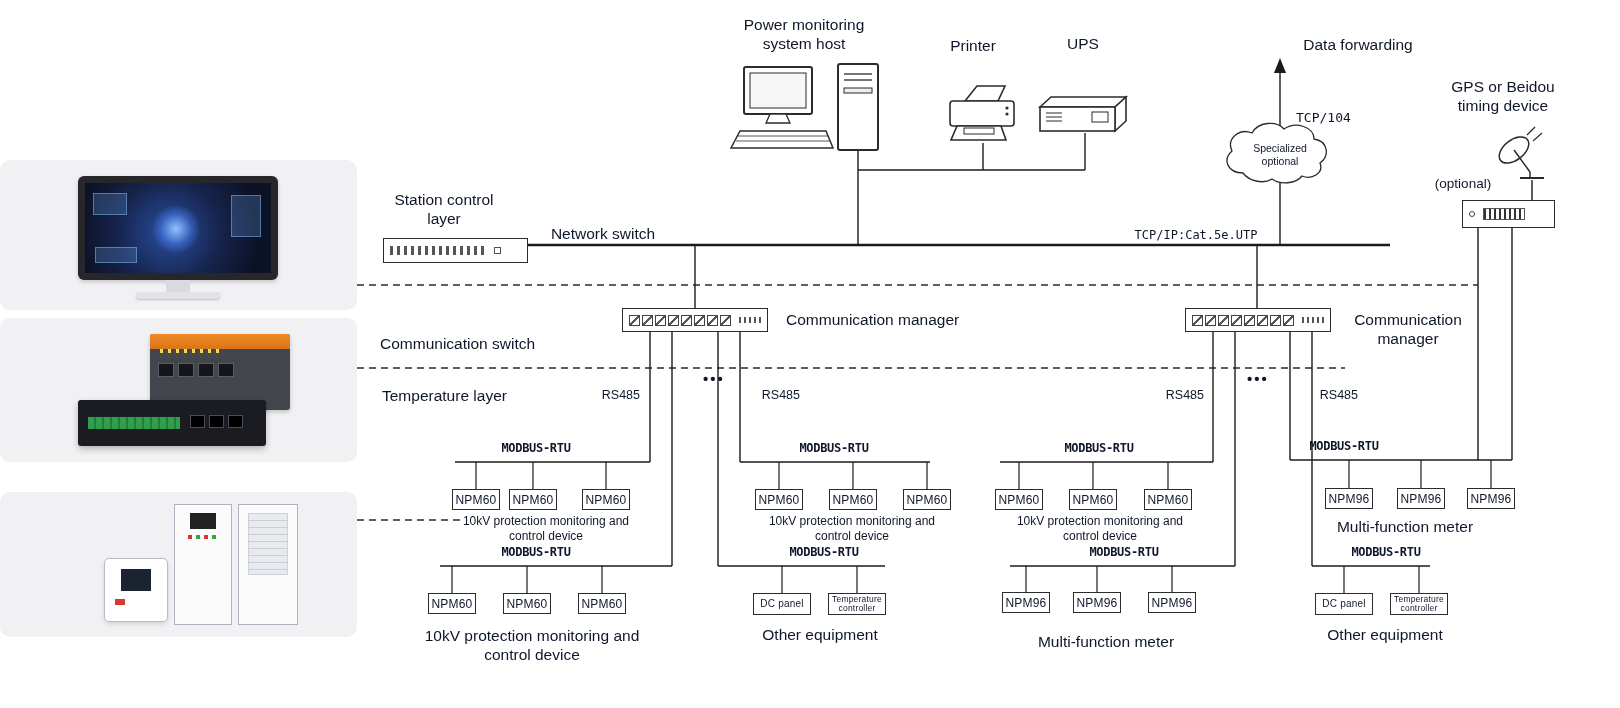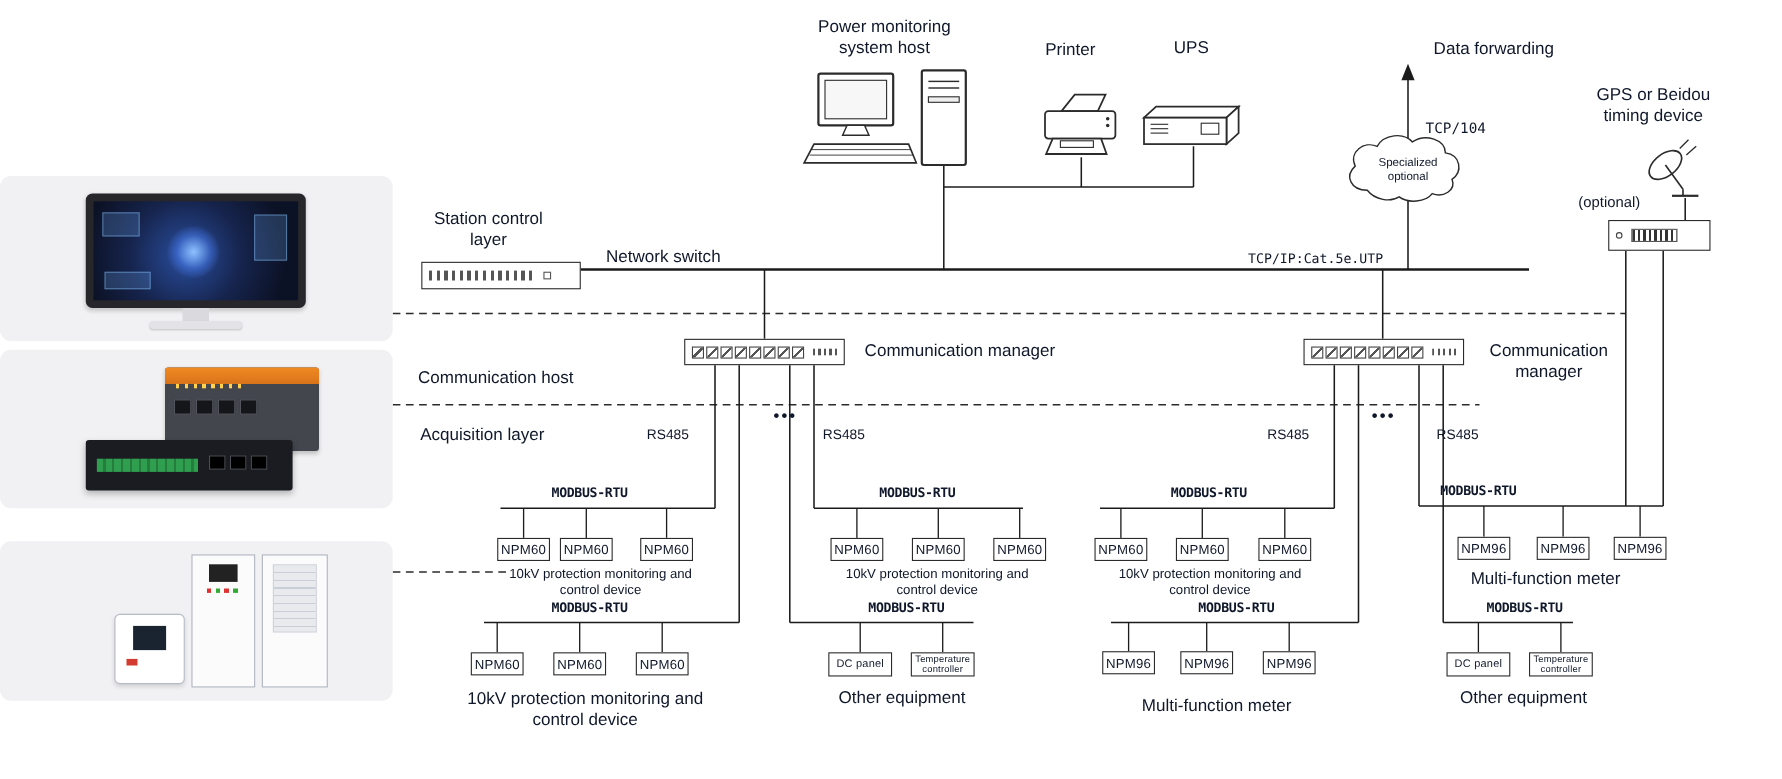--- a/index.html
+++ b/index.html
@@ -10,21 +10,21 @@
     overflow:hidden;
   }
   #wires { position:absolute; left:0; top:0; }
 
   .lbl { position:absolute; text-align:center; font-size:15.5px; line-height:1.25; }
   .lbl.left { text-align:left; }
   .nowrap { white-space:nowrap; }
   .sm   { font-size:12px; }
   .mono { font-family:"DejaVu Sans Mono","Liberation Mono",monospace; }
   .modbus { position:absolute; width:120px; text-align:center; font-family:"DejaVu Sans Mono","Liberation Mono",monospace; font-size:12px; font-weight:bold; letter-spacing:-0.3px; }
-  .rs485 { position:absolute; width:52px; text-align:left; font-size:12.5px; }
+  .rs485 { position:absolute; width:52px; text-align:right; font-size:12.5px; }
   .dots { position:absolute; width:44px; text-align:center; font-size:15px; font-weight:bold; letter-spacing:2px; }
   .cloud-lbl { position:absolute; font-size:10.5px; line-height:1.25; text-align:center; }
 
   .dev { position:absolute; width:48px; height:21px; border:1.5px solid #2b2b2b; background:#fff;
          display:flex; align-items:center; justify-content:center; font-size:12px; letter-spacing:0.2px; }
   .dev.wide { width:58px; height:22px; font-size:10px; line-height:1.05; text-align:center; padding:1px; }
   .dev.tiny { font-size:8.5px; }
 
   .hw { position:absolute; border:1.5px solid #2b2b2b; background:#fff; display:flex; align-items:center; padding:0 6px; }
   .ports { display:flex; gap:2px; }
@@ -284,22 +284,22 @@
   <div class="lbl left mono nowrap" style="left:1296px;top:110px;font-size:13px">TCP/104</div>
   <div class="cloud-lbl" style="left:1243px;top:142px;width:74px">Specialized optional</div>
   <div class="lbl" style="left:1438px;top:77px;width:130px">GPS or Beidou timing device</div>
   <div class="lbl" style="left:1420px;top:176px;width:86px;font-size:13.5px">(optional)</div>
 
   <div class="lbl" style="left:394px;top:190px;width:100px">Station control layer</div>
   <div class="lbl nowrap" style="left:536px;top:224px;width:134px">Network switch</div>
   <div class="lbl mono nowrap" style="left:1126px;top:228px;width:140px;font-size:12px">TCP/IP:Cat.5e.UTP</div>
   <div class="lbl left nowrap" style="left:786px;top:310px">Communication manager</div>
   <div class="lbl" style="left:1341px;top:310px;width:134px">Communication manager</div>
-  <div class="lbl left nowrap" style="left:380px;top:334px">Communication host</div>
-  <div class="lbl left nowrap" style="left:382px;top:386px">Acquisition layer</div>
+  <div class="lbl left nowrap" style="left:380px;top:334px">Communication switch</div>
+  <div class="lbl left nowrap" style="left:382px;top:386px">Temperature layer</div>
   <div class="dots" style="left:692px;top:370px">•••</div>
   <div class="dots" style="left:1236px;top:370px">•••</div>
 
   <div class="rs485" style="left:588px;top:388px">RS485</div>
   <div class="rs485" style="left:748px;top:388px">RS485</div>
   <div class="rs485" style="left:1152px;top:388px">RS485</div>
   <div class="rs485" style="left:1306px;top:388px">RS485</div>
 
   <div class="modbus" style="left:476px;top:441px">MODBUS-RTU</div>
   <div class="modbus" style="left:774px;top:441px">MODBUS-RTU</div>

